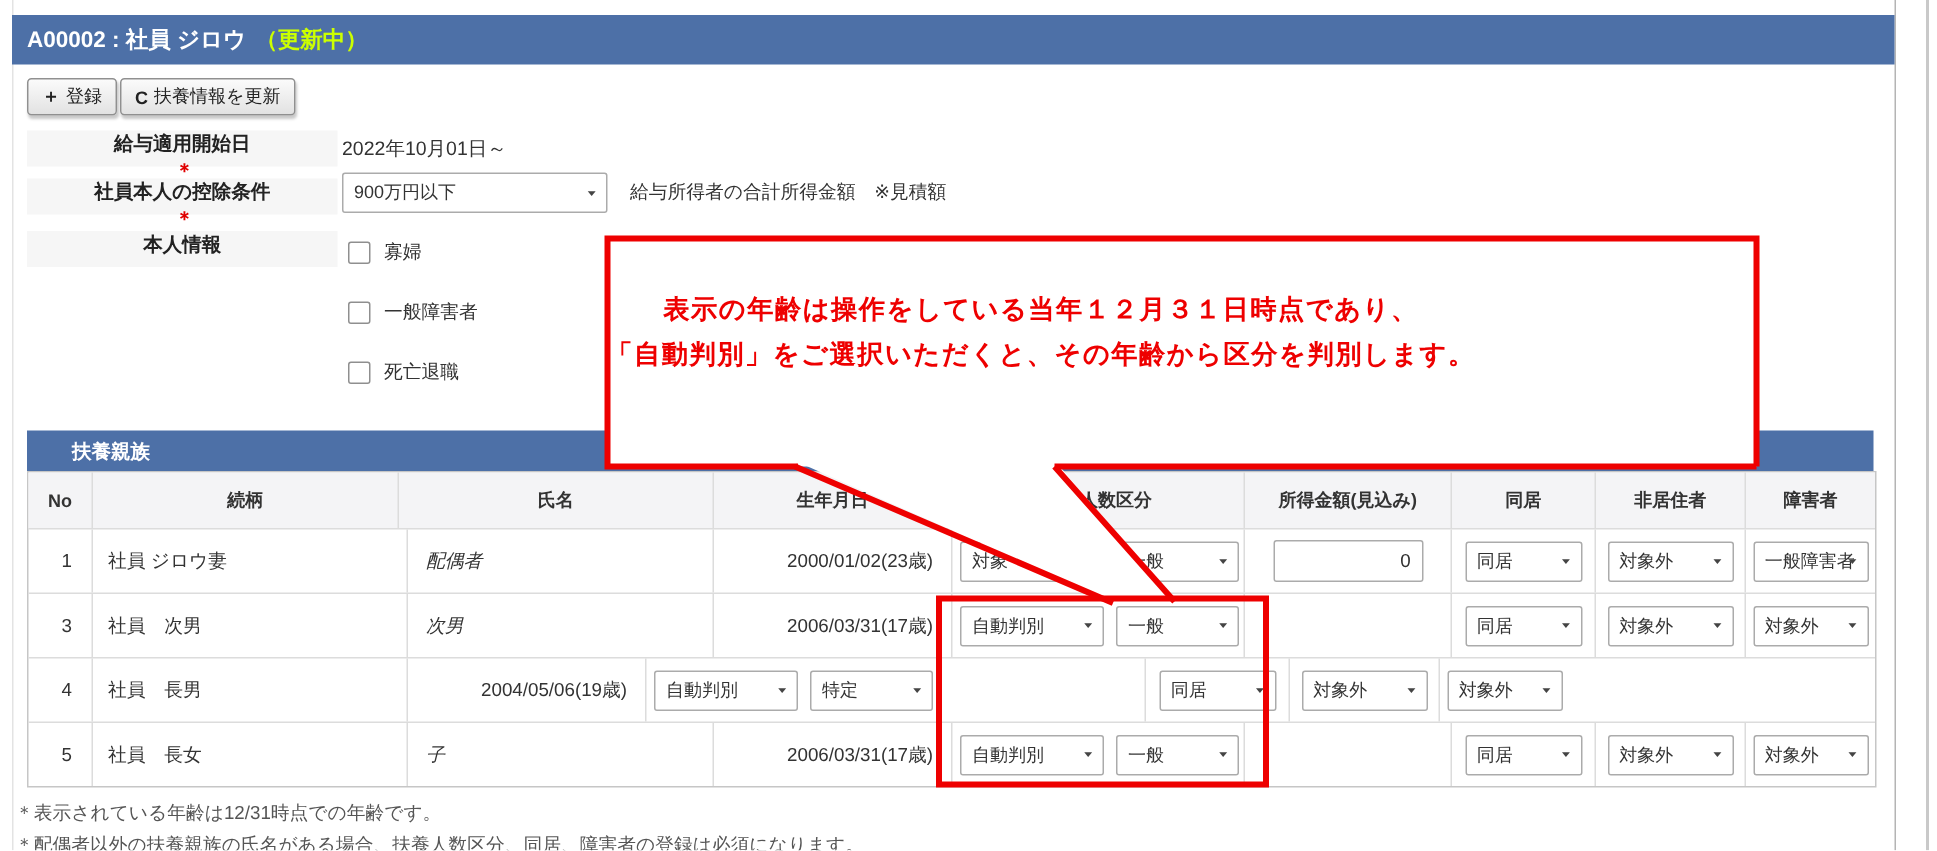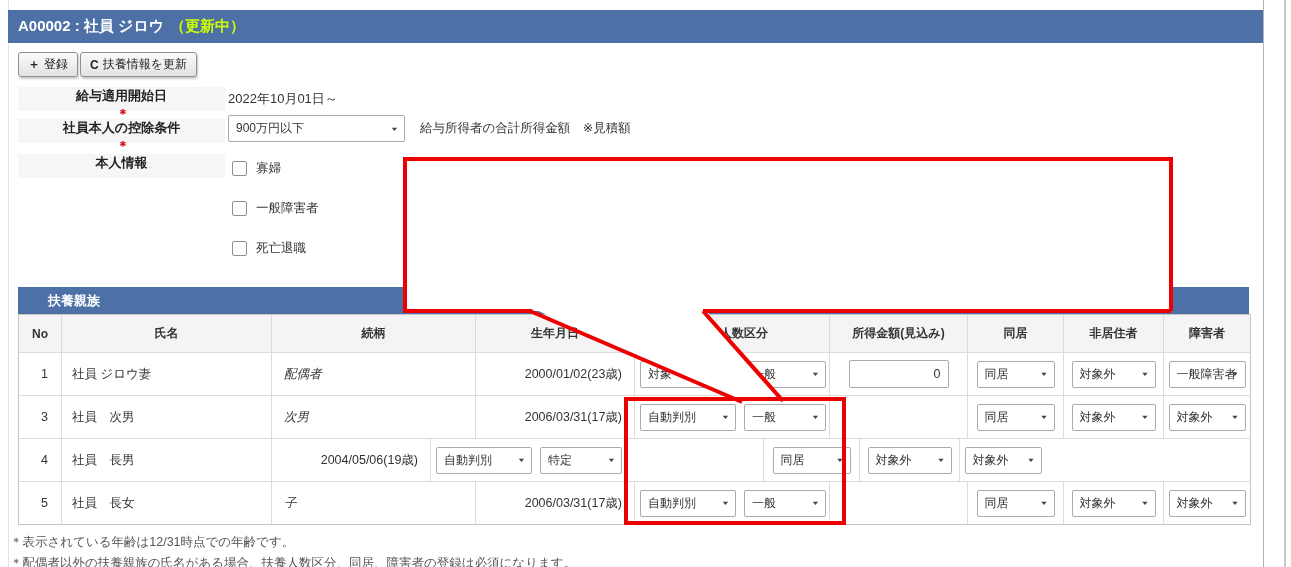--- a/index.html
+++ b/index.html
@@ -120,25 +120,25 @@
 
   <div class="secbar">
     <span>扶養親族</span>
   </div>
 
   <div class="tbl" id="dep-table">
     <div class="trow hrow" id="dep-head">
         <div class="c w-no">
           <span>No</span>
         </div>
+        <div class="c w-rel">
+          <span>続柄</span>
+        </div>
         <div class="c w-name">
           <span>氏名</span>
-        </div>
-        <div class="c w-rel">
-          <span>続柄</span>
         </div>
         <div class="c w-birth">
           <span>生年月日</span>
         </div>
         <div class="c w-cat">
           <span>扶養人数区分</span>
         </div>
         <div class="c w-inc">
           <span>所得金額(見込み)</span>
         </div>
@@ -341,14 +341,18 @@
     <rect x="405" y="159" width="766" height="152" fill="#ffffff"></rect>
 
     <polygon points="534,309 705,309 781,400 740,400" fill="#ffffff"></polygon>
 
     <path d="M403,159 L1171,159 M1171,157 L1171,311 M405,157 L405,311 M403,311 L532,311 M703,311 L1171,311" style="stroke:var(--ann);" stroke-width="4" fill="none"></path>
 
     <path d="M530,311 L742,402 M703,311 L783,401" style="stroke:var(--ann);" stroke-width="4" fill="none"></path>
 
     <rect x="626" y="399" width="218" height="124" fill="none" style="stroke:var(--ann);" stroke-width="4"></rect>
   </svg>
+  <div id="ann-text">
+    <div>表示の年齢は操作をしている当年１２月３１日時点であり、</div>
+    <div>「自動判別」をご選択いただくと、その年齢から区分を判別します。</div>
+  </div>
 
 </div>
 
 </body></html>

